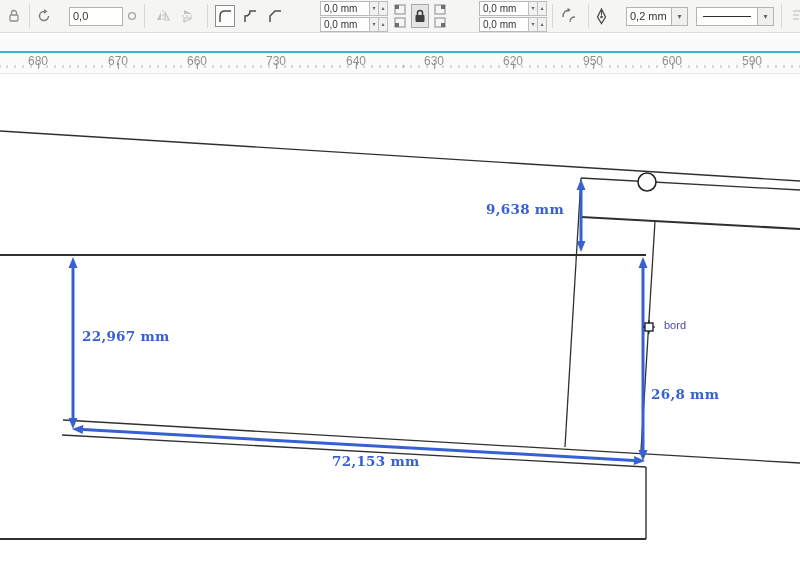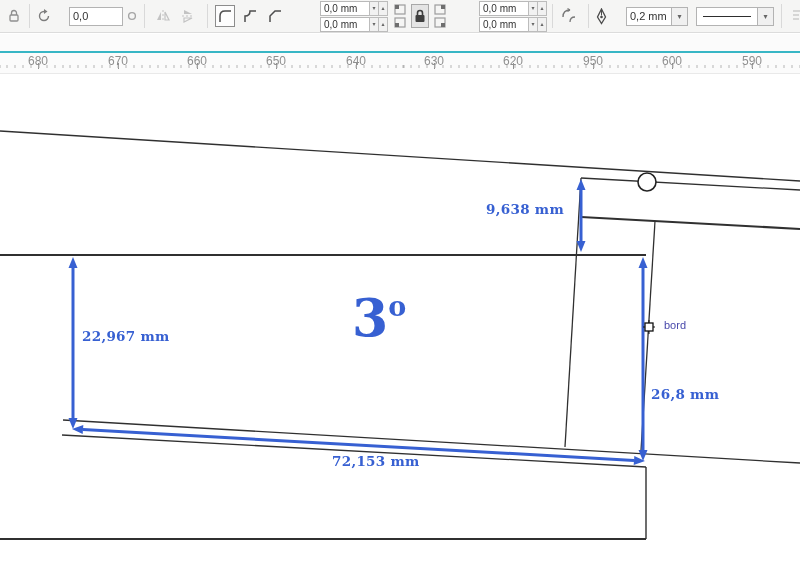--- a/index.html
+++ b/index.html
@@ -98,21 +98,20 @@
       <line x1="649" y1="320" x2="649" y2="334" stroke="#111" stroke-width="1"></line>
       <line x1="643" y1="327" x2="655" y2="327" stroke="#111" stroke-width="1"></line>
       <rect x="645" y="323" width="8" height="8" fill="#ffffff" stroke="#111" stroke-width="1.3"></rect>
     </g>
   </svg>
 
   <div class="dimtext" style="left:458px; top:201px; width:106px; text-align:right">9,638 mm</div>
   <div class="dimtext" style="left:82px; top:328px">22,967 mm</div>
   <div class="dimtext" style="left:332px; top:453px">72,153 mm</div>
   <div class="dimtext" style="left:651px; top:386px">26,8 mm</div>
-  <div class="angletext"><span>3</span><sup>o</sup></div>
   <div class="bordtext">bord</div>
 </div>
 
 <div class="propbar">
   <span class="tbicon" style="margin-left:6px">
     <svg class="ic" width="16" height="16" viewBox="0 0 16 16">
         <rect x="4" y="7" width="8" height="6" rx="1" fill="none" stroke="#8f8f8f" stroke-width="1.3"></rect>
         <path d="M5.5 7 V5 a2.5 2.5 0 0 1 5 0 V7" fill="none" stroke="#8f8f8f" stroke-width="1.3"></path>
       </svg>
   </span>
@@ -276,21 +275,21 @@
       </svg>
   </button>
 
 </div>
 
 <div class="ruler">
   <div class="accent"></div>
   <span class="rlabel" style="left:38px">680</span>
   <span class="rlabel" style="left:118px">670</span>
   <span class="rlabel" style="left:197px">660</span>
-  <span class="rlabel" style="left:276px">650</span>
+  <span class="rlabel" style="left:276px">730</span>
   <span class="rlabel" style="left:356px">640</span>
   <span class="rlabel" style="left:434px">630</span>
   <span class="rlabel" style="left:513px">620</span>
   <span class="rlabel" style="left:593px">950</span>
   <span class="rlabel" style="left:672px">600</span>
   <span class="rlabel" style="left:752px">590</span>
   <i class="majortick" style="left:38px"></i>
   <i class="majortick" style="left:118px"></i>
   <i class="majortick" style="left:197px"></i>
   <i class="majortick" style="left:276px"></i>

